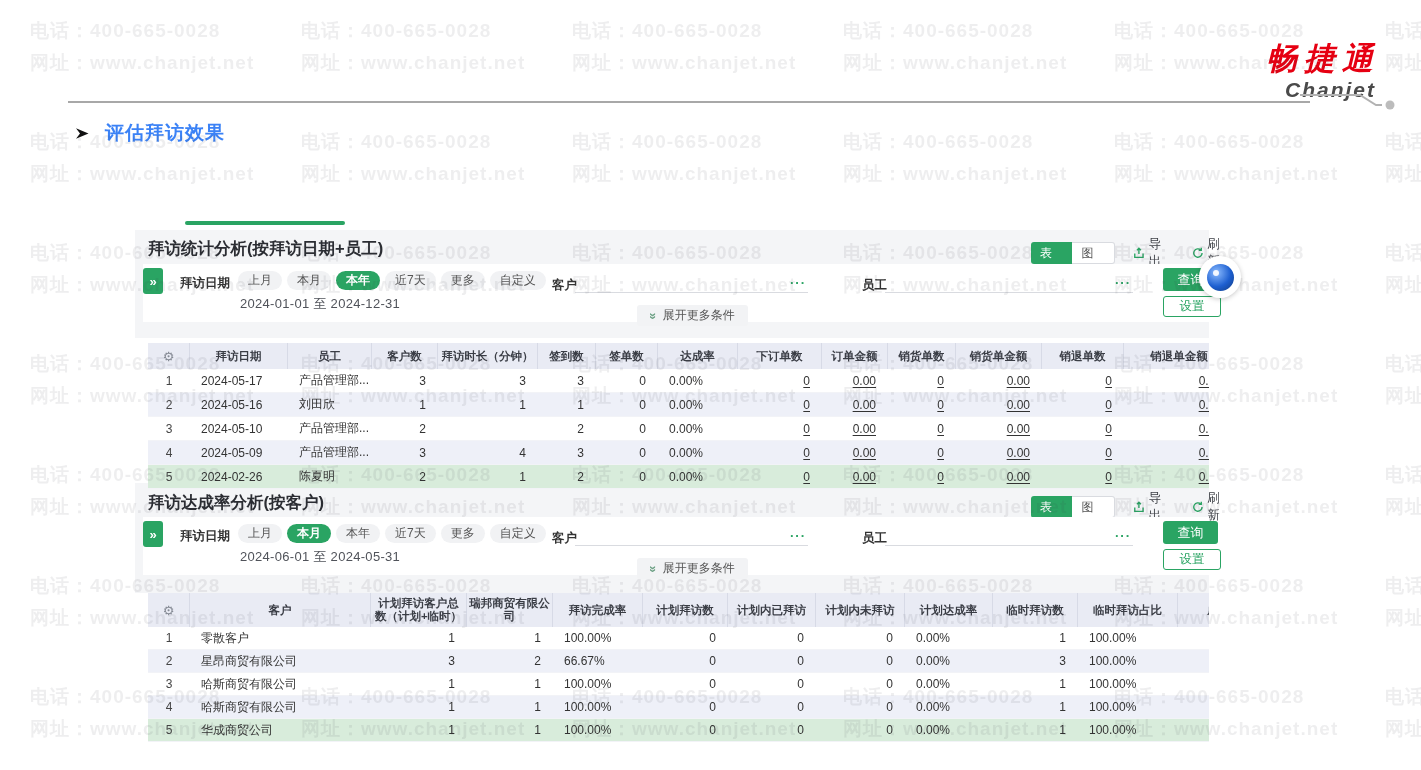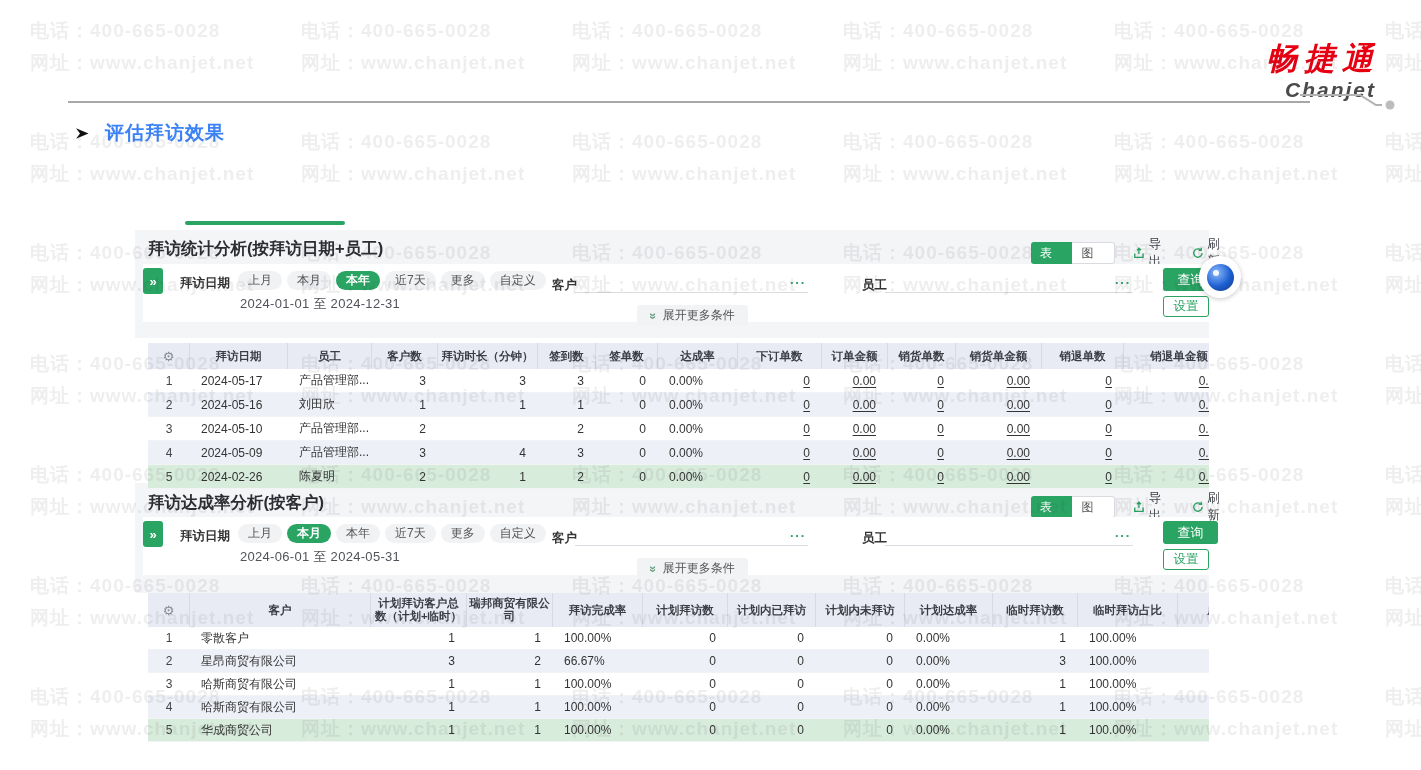--- a/index.html
+++ b/index.html
@@ -49,21 +49,21 @@
   .f-label { position:absolute; font-size:12.5px; font-weight:bold; color:#333; }
   .pills { position:absolute; left:95px; top:7px; display:flex; gap:5px; align-items:center; }
   .pill { height:19px; line-height:19px; padding:0 10px; border-radius:10px; background:#f1f2f4;
     color:#555; font-size:12px; white-space:nowrap; }
   .pill.sel { background:#2aa463; color:#fff; font-weight:bold; }
   .f-date { position:absolute; left:97px; top:31px; font-size:13px; color:#50535a; letter-spacing:0.3px; }
   .underline { position:absolute; height:18px; border-bottom:1px solid #d9dbe0; }
   .dots { position:absolute; right:2px; bottom:2px; font-size:13px; font-weight:bold; color:#2aa463; letter-spacing:1px; }
   .btn-query { position:absolute; left:1020px; top:4px; width:55px; height:23px; background:#2aa463;
     color:#fff; font-size:13px; border:none; border-radius:3px; }
-  .btn-set { position:absolute; left:1020px; top:32px; width:46px; height:21px; background:#fff;
+  .btn-set { position:absolute; left:1020px; top:32px; width:58px; height:21px; background:#fff;
     color:#2aa463; font-size:12.5px; border:1px solid #2aa463; border-radius:3px; }
   .more-btn { position:absolute; left:494px; top:41px; display:inline-flex; align-items:center; gap:6px;
     background:#f2f3f5; border-radius:3px; padding:2px 13px; font-size:12px; color:#555; white-space:nowrap; }
   .chev-down { display:inline-block; transform:rotate(90deg); color:#6fa287; font-weight:bold; font-size:12px; }
 
   
   .twrap { position:absolute; left:13px; width:1061px; overflow:hidden; }
   .trow { display:flex; }
   .tcell { flex:0 0 auto; font-size:12px; color:#333; display:flex; align-items:center;
     overflow:hidden; white-space:nowrap; }

